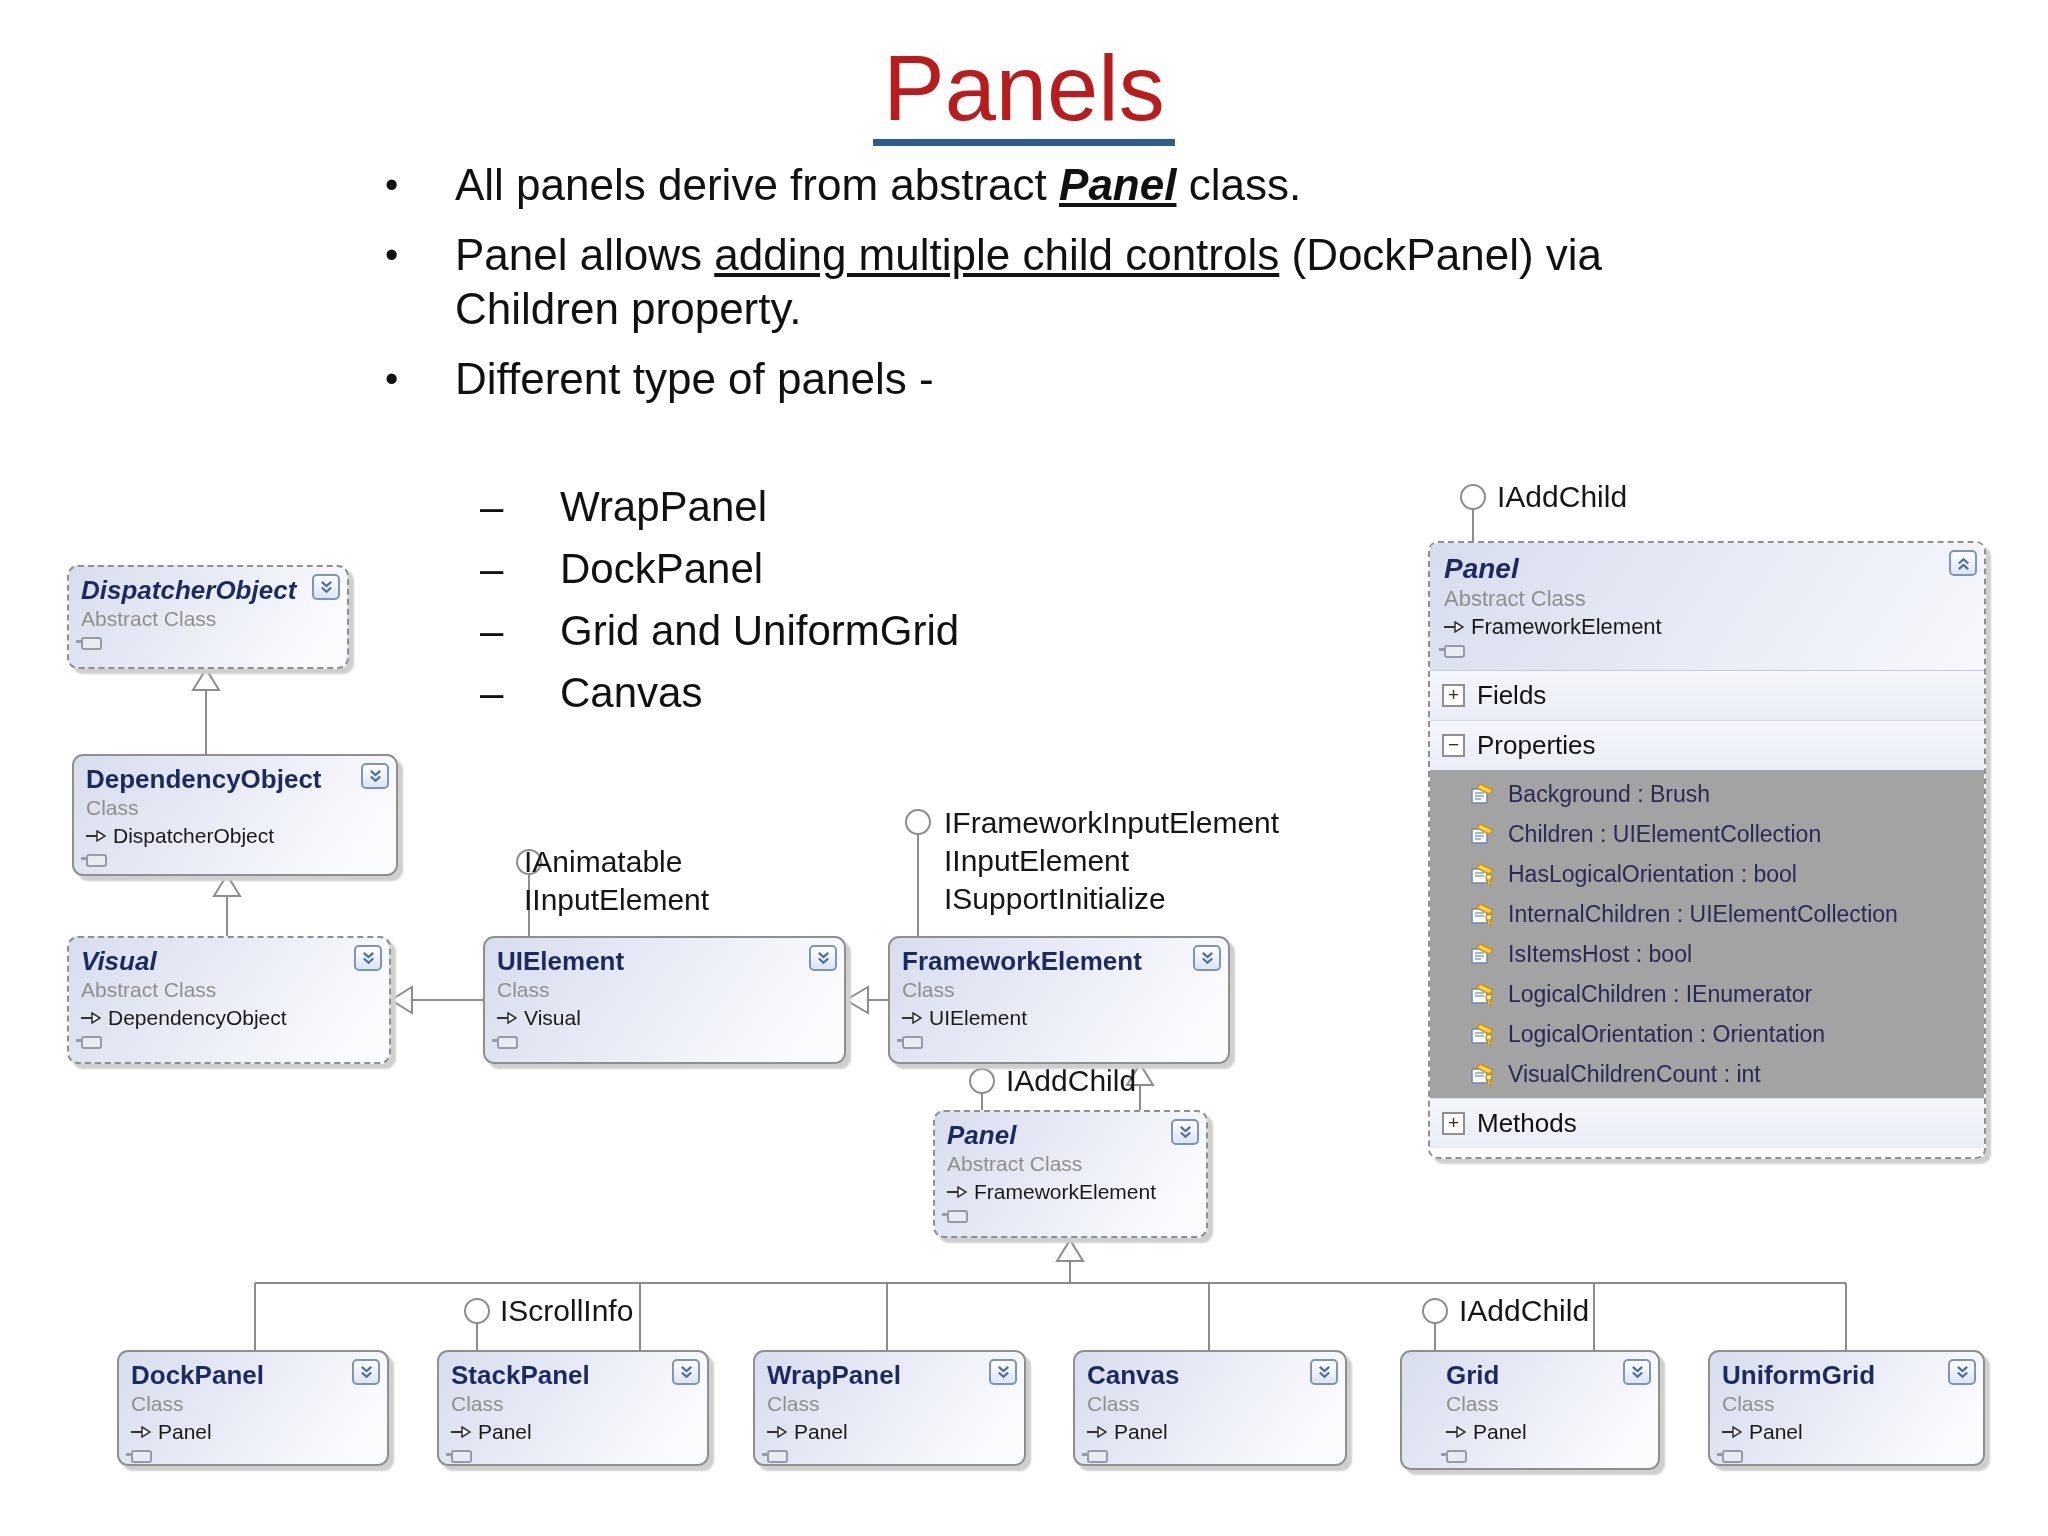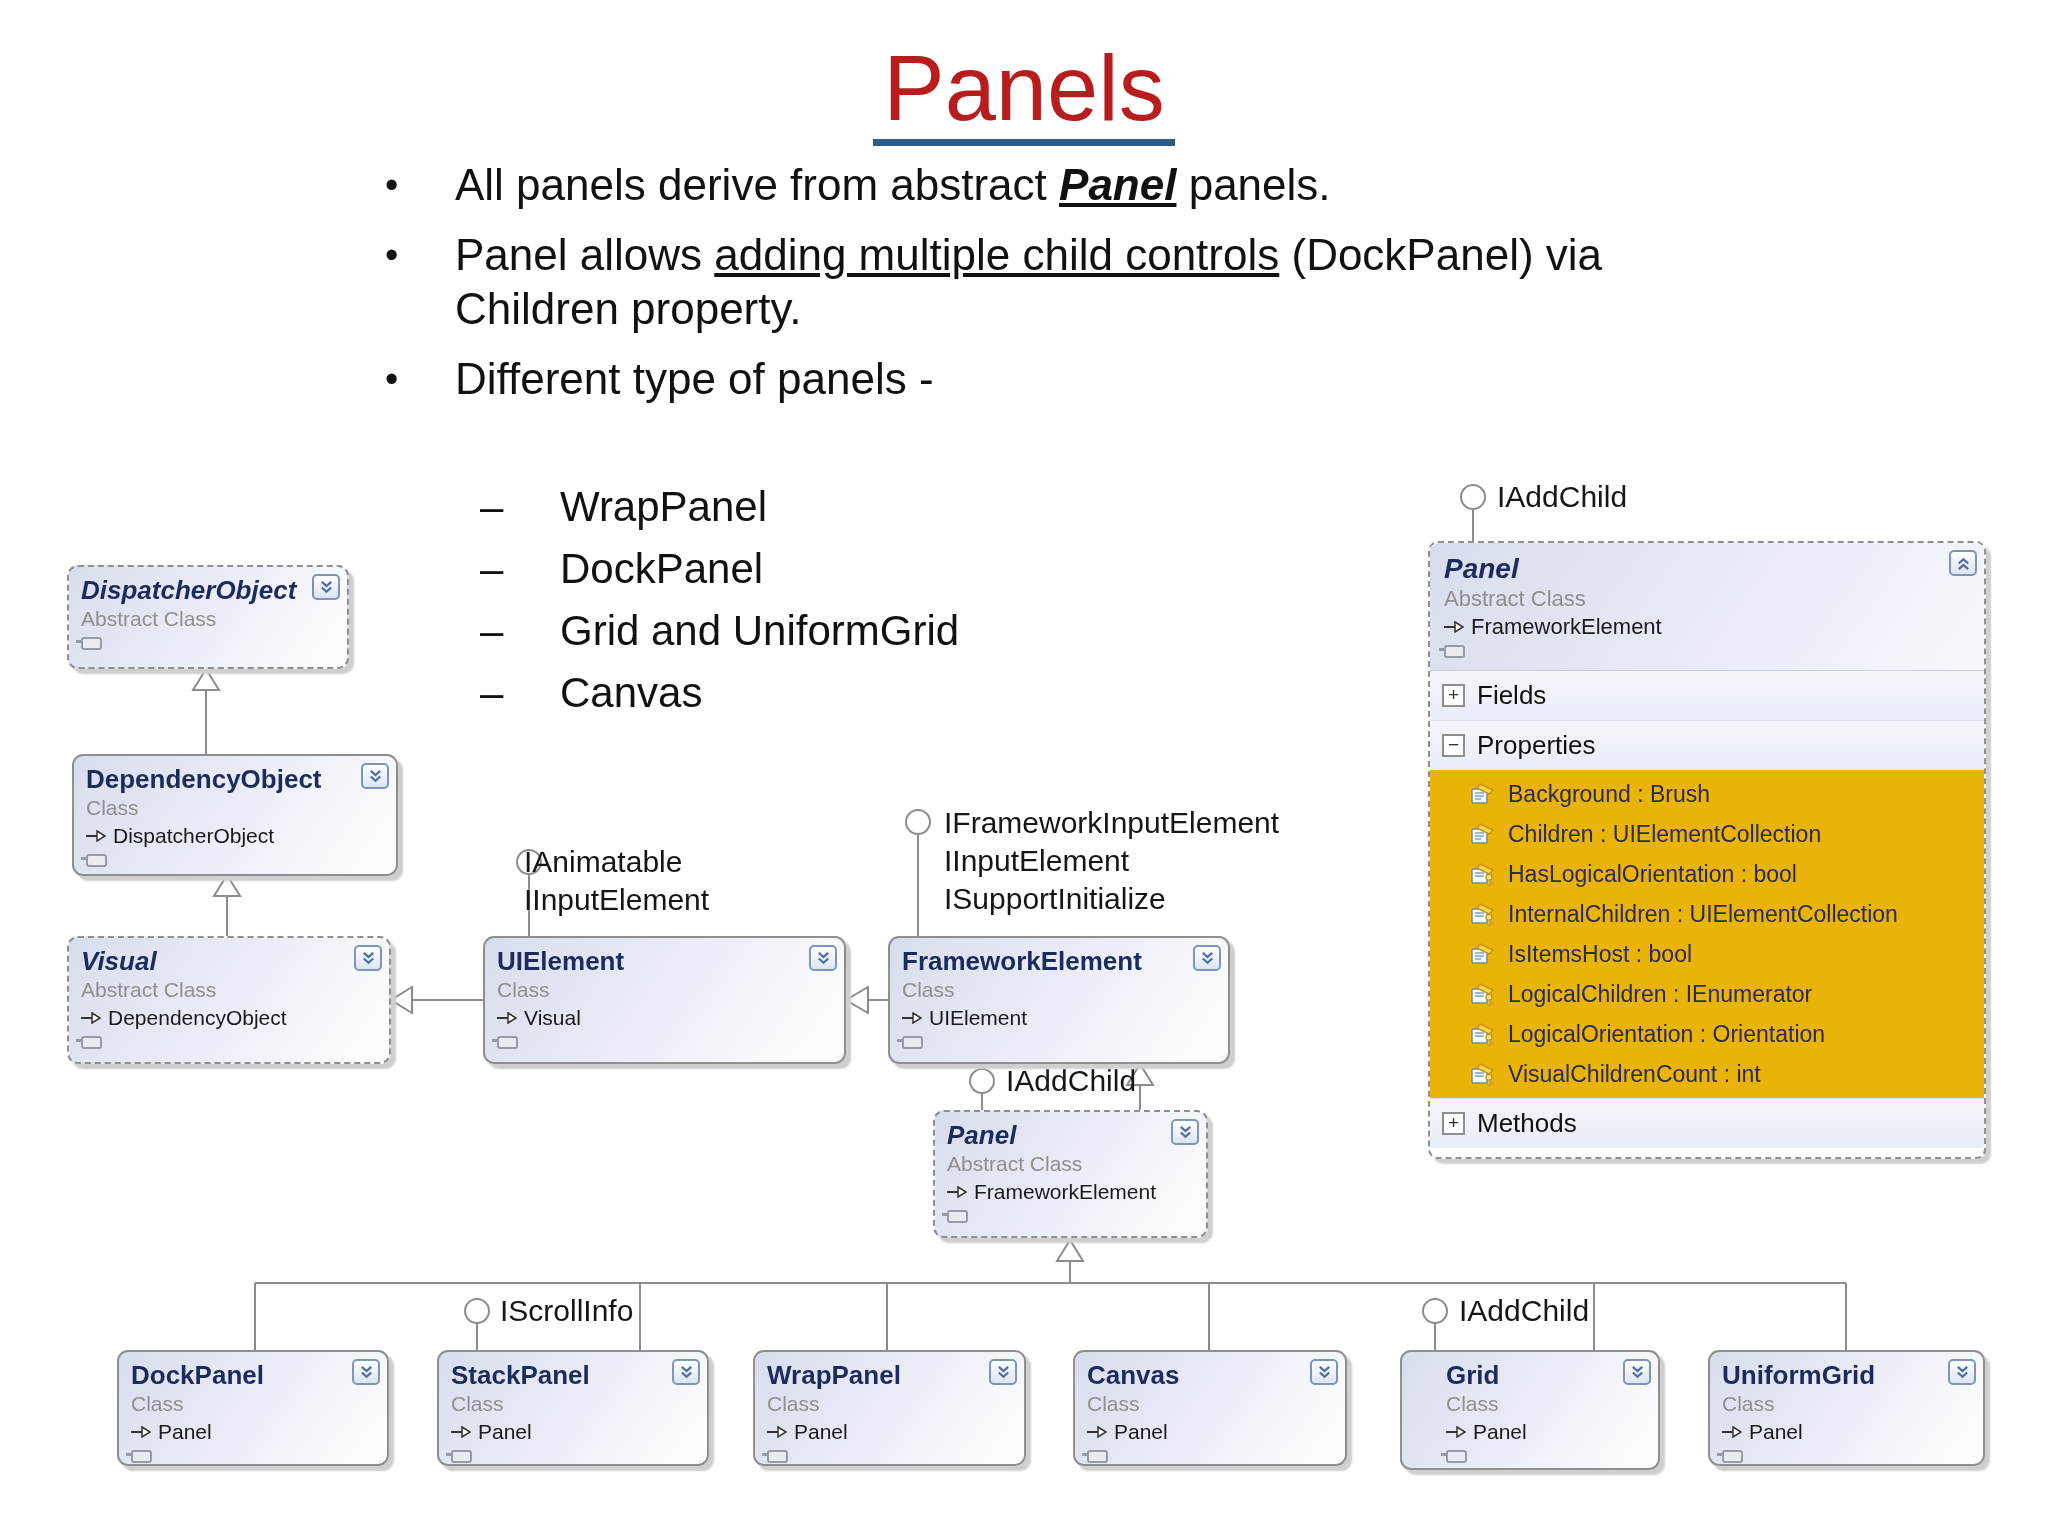--- a/index.html
+++ b/index.html
@@ -37,21 +37,21 @@
         border:2px dashed #8f8f8f;border-radius:10px;background:#ffffff;box-shadow:5px 5px 2px #cfcfcf;
         z-index:2;display:flex;flex-direction:column;overflow:hidden;}
   .dbox-header{position:relative;padding:10px 14px 8px 14px;
         background:linear-gradient(125deg,#d8ddee 0%,#e9ecf6 55%,#f6f8fc 100%);
         border-bottom:1px solid #c9cedd;}
   .dbox-title{font-size:28px;font-weight:bold;font-style:italic;color:#1c2a5e;line-height:32px;}
   .sect-row{display:flex;align-items:center;gap:12px;padding:9px 12px;font-size:26px;color:#111;
         background:linear-gradient(#f4f6fb,#e9edf6);border-top:1px solid #d5dae6;}
   .expander{width:23px;height:23px;box-sizing:border-box;border:2px solid #8f8f8f;background:#fff;
         font-size:19px;line-height:18px;text-align:center;color:#333;cursor:pointer;}
-  .props-list{background:#eab308;padding:4px 0;}
+  .props-list{background:#a3a3a3;padding:4px 0;}
   .prop-row{display:flex;align-items:center;gap:12px;padding:3px 8px 3px 40px;font-size:23px;
         color:#2a2a55;line-height:34px;white-space:nowrap;}
   
   .overlay{position:absolute;left:0;top:0;z-index:1;}
   .iface-label{position:absolute;font-size:30px;color:#161616;z-index:2;line-height:38px;white-space:nowrap;}
 </style>
 </head>
 <body>
 
 <div class="page">
@@ -93,21 +93,21 @@
       <circle cx="477" cy="1311" r="12"></circle>
       <circle cx="1435" cy="1311" r="12"></circle>
     </g>
   </svg>
 
   <div class="slide-title">
     <span>Panels</span>
   </div>
 
   <div class="bullet-line" style="top:158px;">
-    <span class="marker">•</span><span>All panels derive from abstract </span><span class="em-panel">Panel</span><span> panels.</span>
+    <span class="marker">•</span><span>All panels derive from abstract </span><span class="em-panel">Panel</span><span> class.</span>
   </div>
   <div class="bullet-line" style="top:228px;">
     <span class="marker">•</span><span>Panel allows </span><span class="u">adding multiple child controls</span><span> (DockPanel) via</span>
   </div>
   <div class="bullet-line" style="top:282px;">
     <span class="marker"></span><span>Children property.</span>
   </div>
   <div class="bullet-line" style="top:352px;">
     <span class="marker">•</span><span>Different type of panels -</span>
   </div>

